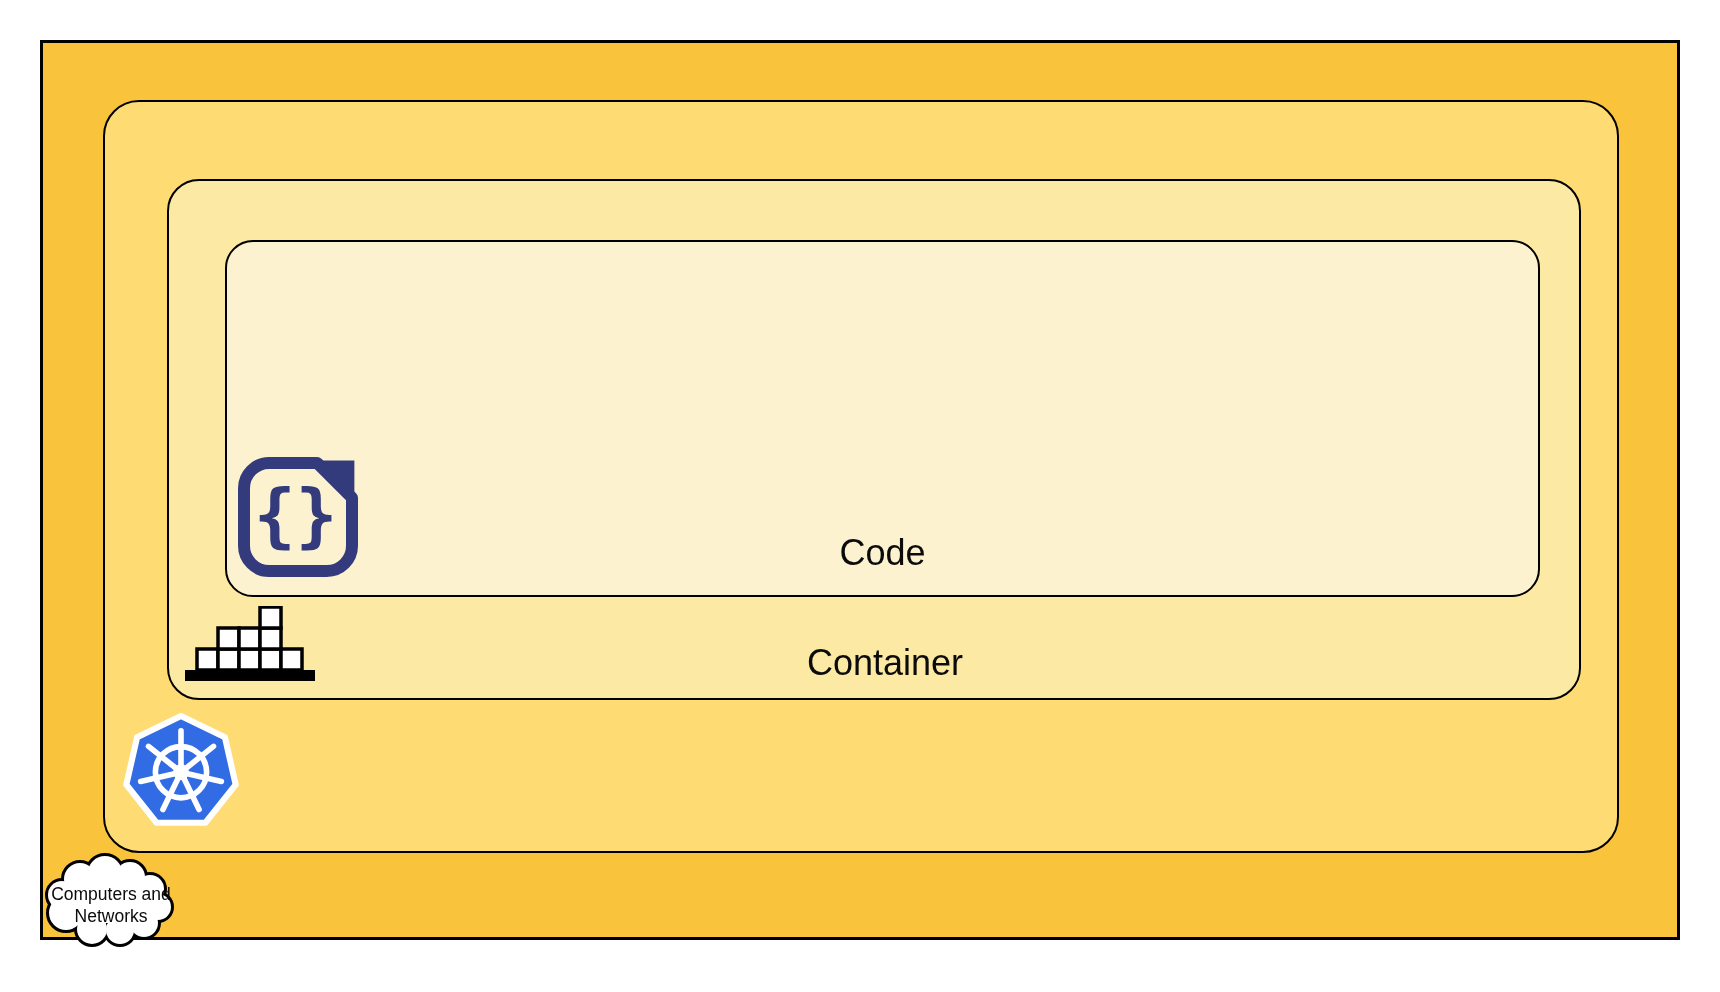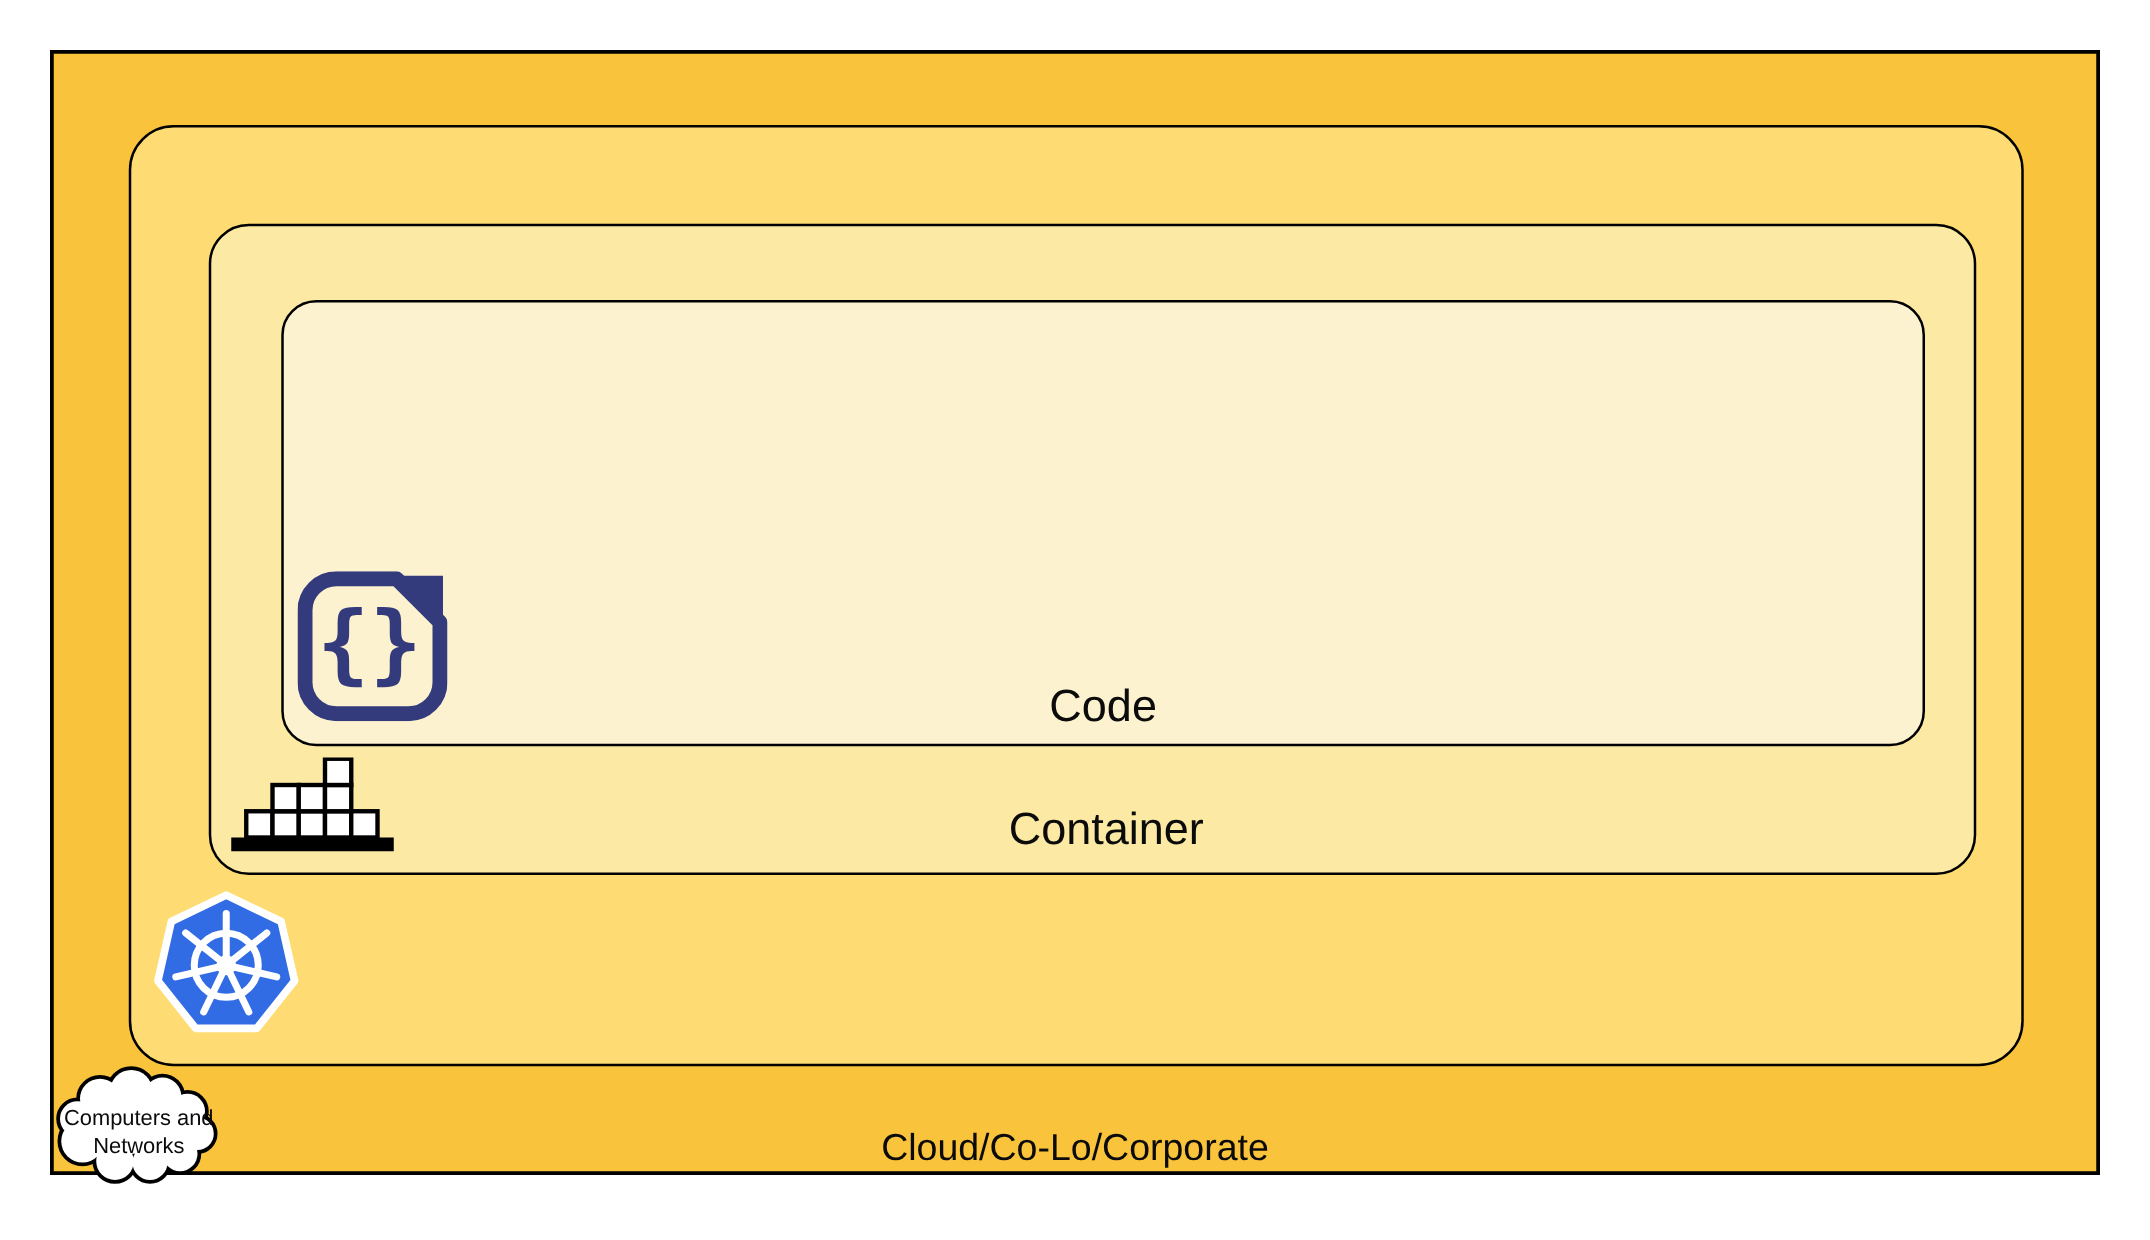--- a/index.html
+++ b/index.html
@@ -21,21 +21,21 @@
     background:#FCE9A3;border-radius:32px;
   }
   .layer-code{
     left:56px;top:59px;width:1315px;height:357px;
     background:#FDF2CF;border-radius:28px;
   }
   .layer-label{
     position:absolute;left:0;right:0;text-align:center;
     font-size:36px;line-height:1.05;color:#0b0b0b;white-space:nowrap;
   }
-  .label-code{bottom:11px;text-align:center;}
+  .label-code{bottom:23px;text-align:center;}
   .label-container{bottom:16px;margin-left:22px;}
   .label-cluster{bottom:16px;}
   .label-datacenter{bottom:1px;font-size:30px;line-height:35px;}
   .icon{position:absolute;display:block;}
   .icon-code{left:11px;bottom:18px;width:120px;height:120px;}
   .icon-container{left:14px;bottom:14px;width:134px;height:78px;}
   .icon-k8s{left:15px;bottom:19px;width:122px;height:122px;}
   .cloud-callout{left:40px;top:851px;width:144px;height:98px;position:absolute;}
 </style>
 </head>
@@ -86,21 +86,20 @@
           <line x1="50" y1="51" x2="35.2" y2="81.6"></line>
           <line x1="50" y1="51" x2="64.8" y2="81.6"></line>
           <line x1="50" y1="51" x2="83.1" y2="58.6"></line>
           <line x1="50" y1="51" x2="76.6" y2="29.8"></line>
         </g>
         <circle cx="50" cy="51" r="6.5" fill="#ffffff"></circle>
       </svg>
     </div>
 
     <div class="layer-label label-datacenter">
-      <div>Cloud/Co-Lo/Corporate</div>
     </div>
   </div>
 
   <svg class="cloud-callout" viewBox="0 0 144 98" aria-hidden="true">
     <g stroke="#000" stroke-width="6" fill="#fff">
       <circle cx="26" cy="62" r="17"></circle>
       <circle cx="22" cy="44" r="14"></circle>
       <circle cx="40" cy="28" r="16"></circle>
       <circle cx="65" cy="22" r="17"></circle>
       <circle cx="90" cy="26" r="15"></circle>

